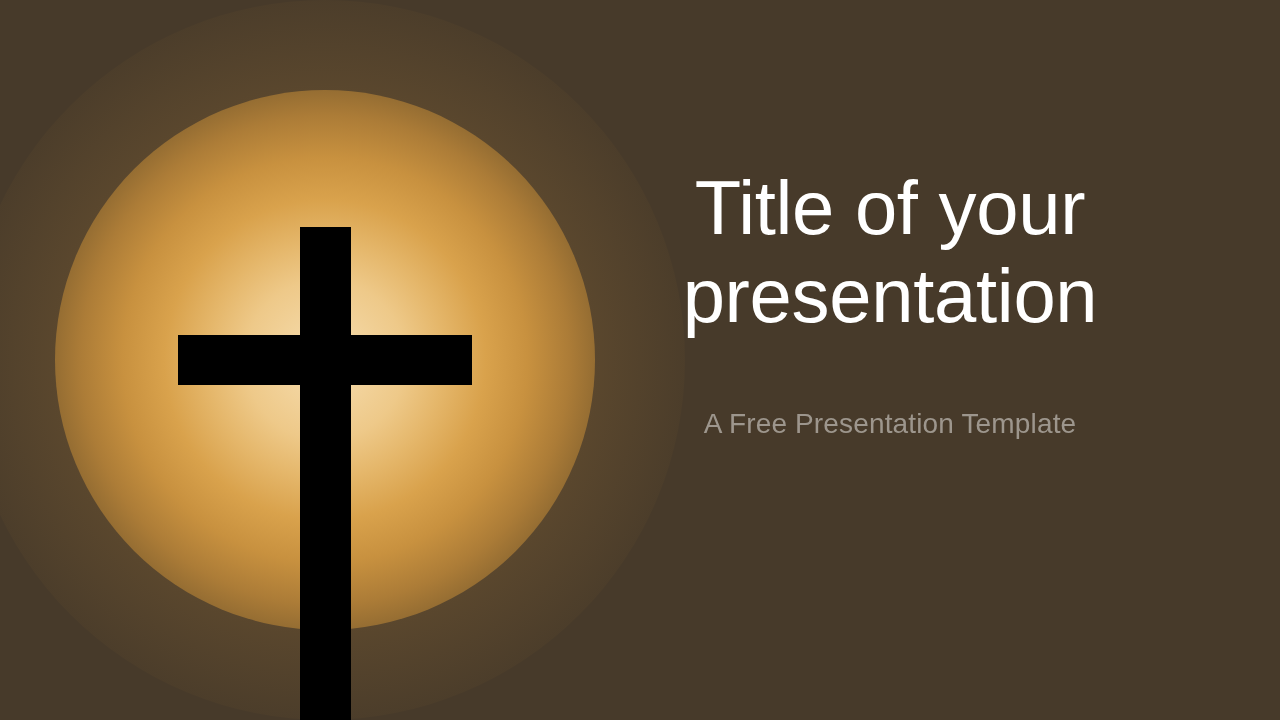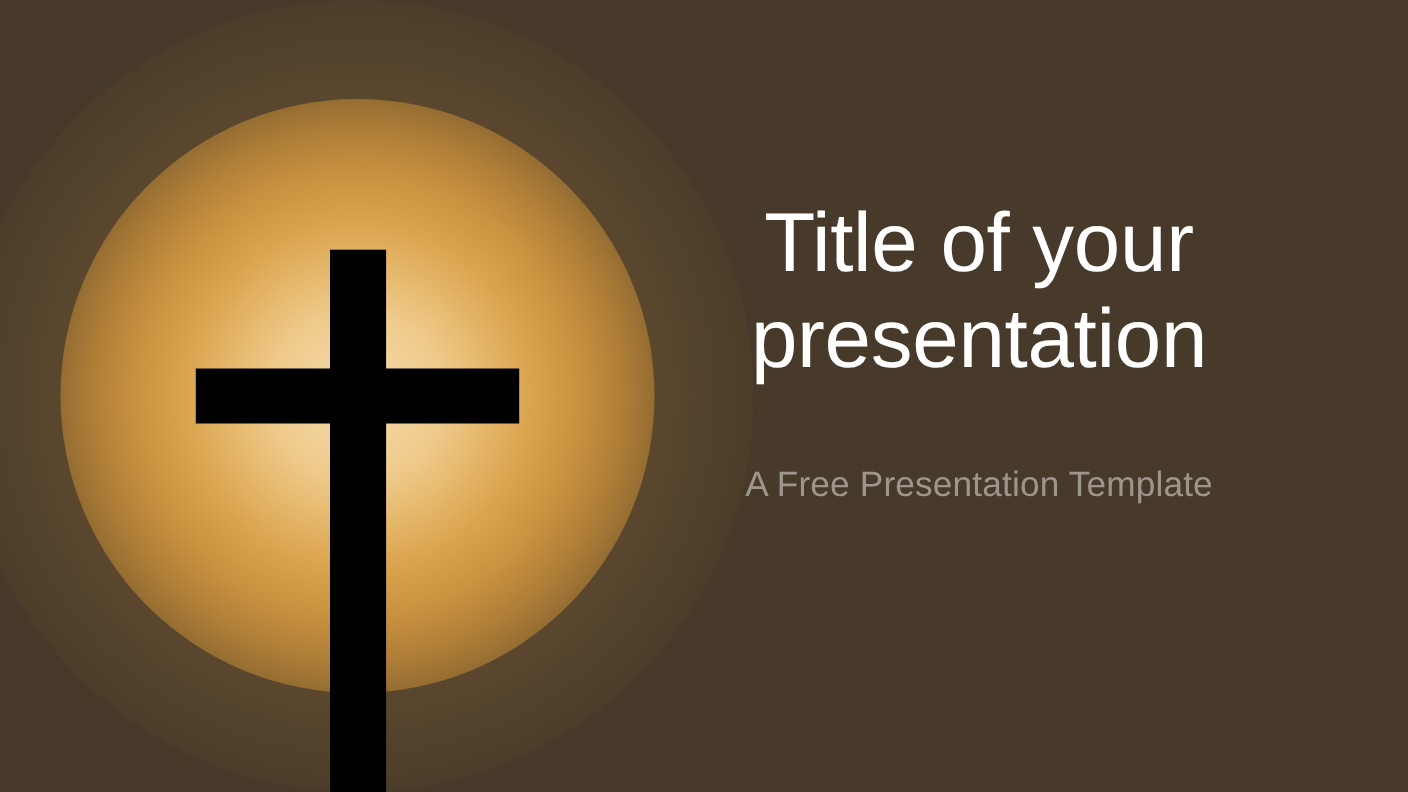--- a/index.html
+++ b/index.html
@@ -109,34 +109,34 @@
 
   #text-block {
     position: absolute;
     left: 640px;
     top: 160px;
     width: 500px;
     text-align: center;
   }
 
   #slide-title {
-    margin: 17px;
+    margin: 4px;
     color: #ffffff;
     font-size: 76px;
     font-weight: 300;
     line-height: 1.16;
     letter-spacing: -0.3px;
     white-space: pre-line;
   }
 
   #slide-subtitle {
     margin: 16px;
     padding-top: 50px;
     color: #9d968d;
-    font-size: 32px;
+    font-size: 28px;
     font-weight: 400;
     line-height: 1.25;
     letter-spacing: 0.15px;
     text-align: center;
   }
 </style>
 </head>
 <body>
 
 <div id="slide">

